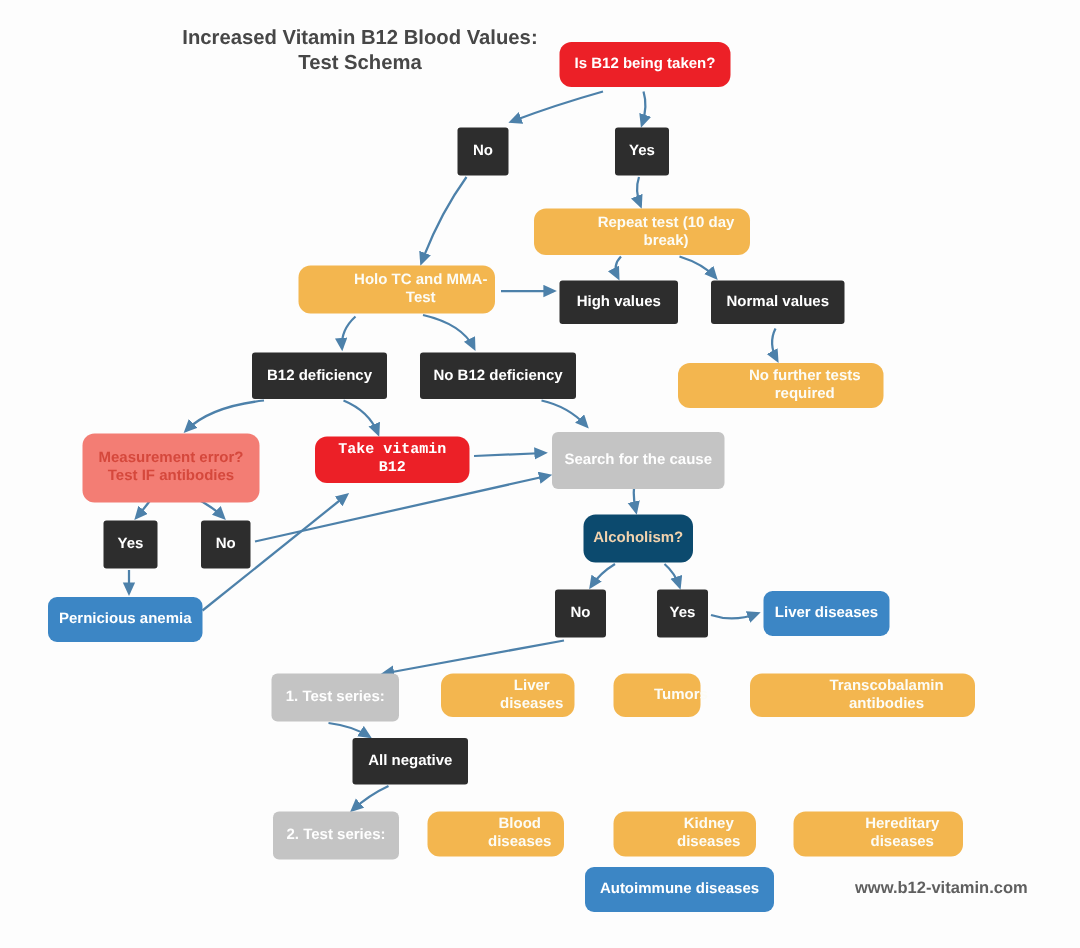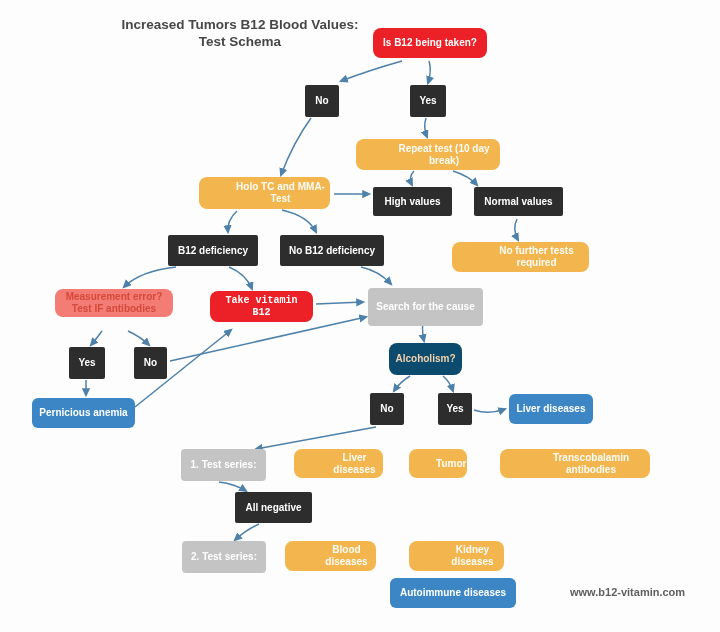--- a/index.html
+++ b/index.html
@@ -63,36 +63,36 @@
       <path d="M 424,317 Q 421,328 424,341" class="edge" marker-end="url(#arrowhead)"></path>
       <path d="M 410,376 Q 400,382 394,391" class="edge" marker-end="url(#arrowhead)"></path>
       <path d="M 443,376 Q 450,382 453,391" class="edge" marker-end="url(#arrowhead)"></path>
       <path d="M 474,410 Q 489,415 505,409" class="edge" marker-end="url(#arrowhead)"></path>
       <path d="M 376,427 L 256,449" class="edge" marker-end="url(#arrowhead)"></path>
       <path d="M 219,482 Q 235,484 246,491" class="edge" marker-end="url(#arrowhead)"></path>
       <path d="M 259,524 Q 246,530 235,540" class="edge" marker-end="url(#arrowhead)"></path>
     </svg>
 
   <div class="title">
-    <div>Increased Tumors B12 Blood Values:</div>
+    <div>Increased Vitamin B12 Blood Values:</div>
     <div>Test Schema</div>
   </div>
 
   <div class="node red" style="left:373px;top:28px;width:114px;height:30px;">Is B12 being taken?</div>
   <div class="node dark" style="left:305px;top:85px;width:34px;height:32px;">No</div>
   <div class="node dark" style="left:410px;top:85px;width:36px;height:32px;">Yes</div>
   <div class="node yellow" style="left:356px;top:139px;width:144px;height:31px;">Repeat test (10 day break)</div>
   <div class="node yellow" style="left:199px;top:177px;width:131px;height:32px;">Holo TC and MMA-Test</div>
   <div class="node dark" style="left:373px;top:187px;width:79px;height:29px;">High values</div>
   <div class="node dark" style="left:474px;top:187px;width:89px;height:29px;">Normal values</div>
   <div class="node yellow" style="left:452px;top:242px;width:137px;height:30px;">No further tests required</div>
   <div class="node dark" style="left:168px;top:235px;width:90px;height:31px;">B12 deficiency</div>
   <div class="node dark" style="left:280px;top:235px;width:104px;height:31px;">No B12 deficiency</div>
 
-  <div class="node pink" style="left:55px;top:289px;width:118px;height:28px;">
+  <div class="node pink" style="left:55px;top:289px;width:118px;height:46px;">
     <div>Measurement error?</div>
     <div>Test IF antibodies</div>
   </div>
 
   <div class="node red" style="left:210px;top:291px;width:103px;height:31px;font-family:Liberation Mono, monospace;">Take vitamin B12</div>
   <div class="node gray" style="left:368px;top:288px;width:115px;height:38px;">Search for the cause</div>
   <div class="node dark" style="left:69px;top:347px;width:36px;height:32px;">Yes</div>
   <div class="node dark" style="left:134px;top:347px;width:33px;height:32px;">No</div>
   <div class="node blue" style="left:32px;top:398px;width:103px;height:30px;">Pernicious anemia</div>
   <div class="node brown" style="left:389px;top:343px;width:73px;height:32px;">Alcoholism?</div>
@@ -101,17 +101,18 @@
   <div class="node blue" style="left:509px;top:394px;width:84px;height:30px;">Liver diseases</div>
 
   <div class="node gray" style="left:181px;top:449px;width:85px;height:32px;">1. Test series:</div>
   <div class="node yellow" style="left:294px;top:449px;width:89px;height:29px;">Liver diseases</div>
   <div class="node yellow" style="left:409px;top:449px;width:58px;height:29px;">Tumors</div>
   <div class="node yellow" style="left:500px;top:449px;width:150px;height:29px;">Transcobalamin antibodies</div>
   <div class="node dark" style="left:235px;top:492px;width:77px;height:31px;">All negative</div>
   <div class="node gray" style="left:182px;top:541px;width:84px;height:32px;">2. Test series:</div>
   <div class="node yellow" style="left:285px;top:541px;width:91px;height:30px;">Blood diseases</div>
   <div class="node yellow" style="left:409px;top:541px;width:95px;height:30px;">Kidney diseases</div>
+  <div class="node yellow" style="left:529px;top:541px;width:113px;height:30px;">Hereditary diseases</div>
   <div class="node blue" style="left:390px;top:578px;width:126px;height:30px;">Autoimmune diseases</div>
 
   <div class="footer">www.b12-vitamin.com</div>
 
 </div>
 
 </body></html>

